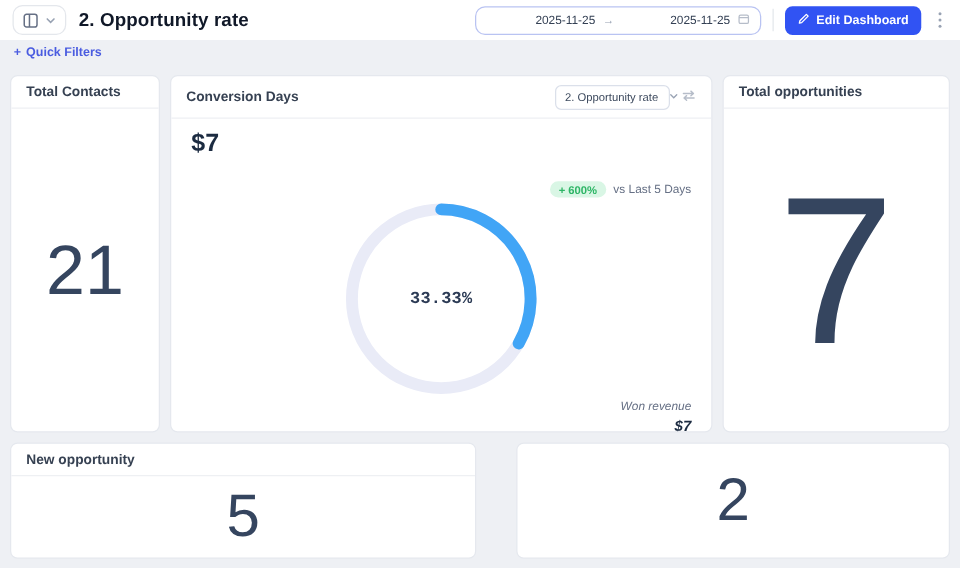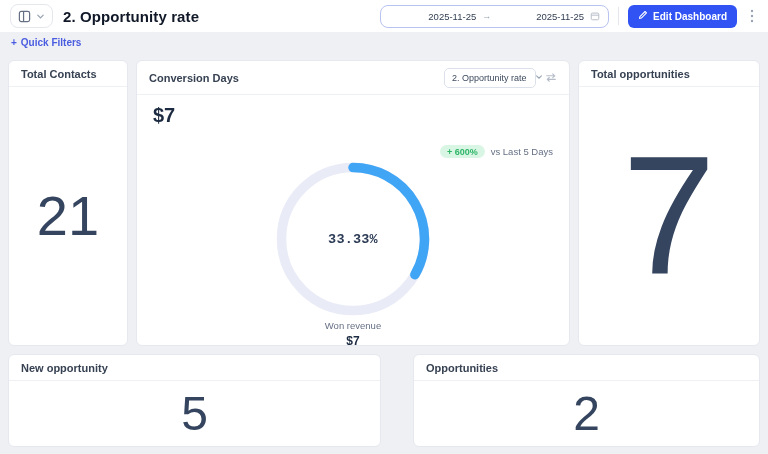--- a/index.html
+++ b/index.html
@@ -82,21 +82,21 @@
     padding:1.5px 7px; border-radius:9px;
   }
   .delta-caption { font-size:9.5px; color:#667085; }
   .donut-wrap { flex:1; display:flex; align-items:center; justify-content:center; position:relative; }
   .donut-box { position:relative; width:162px; height:162px; }
   .donut-box svg { display:block; }
   .donut-center {
     position:absolute; inset:0; display:flex; align-items:center; justify-content:center;
     font-size:13.5px; font-weight:700; color:#2c3b55; letter-spacing:.2px;font-family:Liberation Mono, monospace;
   }
-  .conv-footer { text-align:center; line-height:1.35; padding-bottom:1px; }
+  .conv-footer { text-align:right; line-height:1.35; padding-bottom:1px;font-style:italic; }
   .conv-footer-label { font-size:9.5px; color:#667085; }
   .conv-footer-value { font-size:12px; font-weight:700; color:#1c2b41; }
 </style>
 </head>
 <body>
 
 <div class="topbar">
   <div class="topbar-left">
     <div class="layout-btn">
       <span>
@@ -216,20 +216,19 @@
   <div class="row row2">
 
     <div class="card w-newopp">
       <div class="card-head">New opportunity</div>
       <div class="card-body">
         <div class="big-number n-small">5</div>
       </div>
     </div>
 
     <div class="card w-opps">
-      <div class="card-head">Opportunities</div>
       <div class="card-body">
         <div class="big-number n-small">2</div>
       </div>
     </div>
 
   </div>
 </div>
 
 </body></html>

